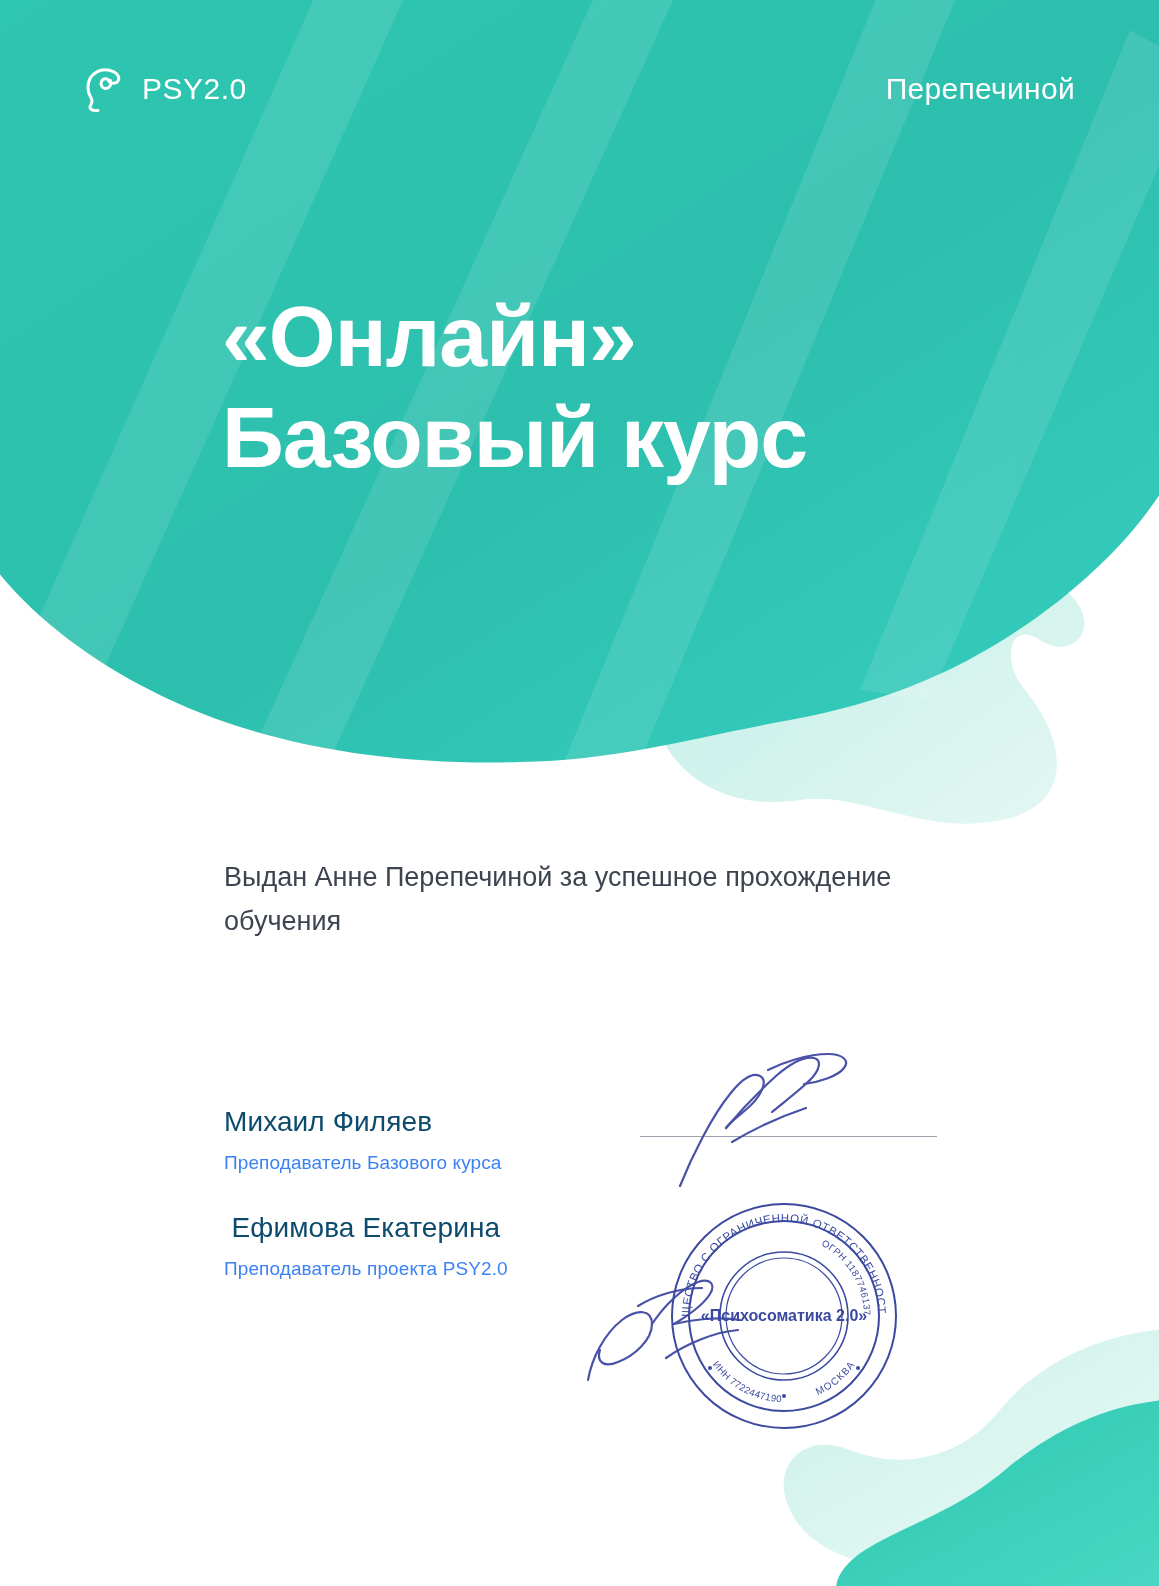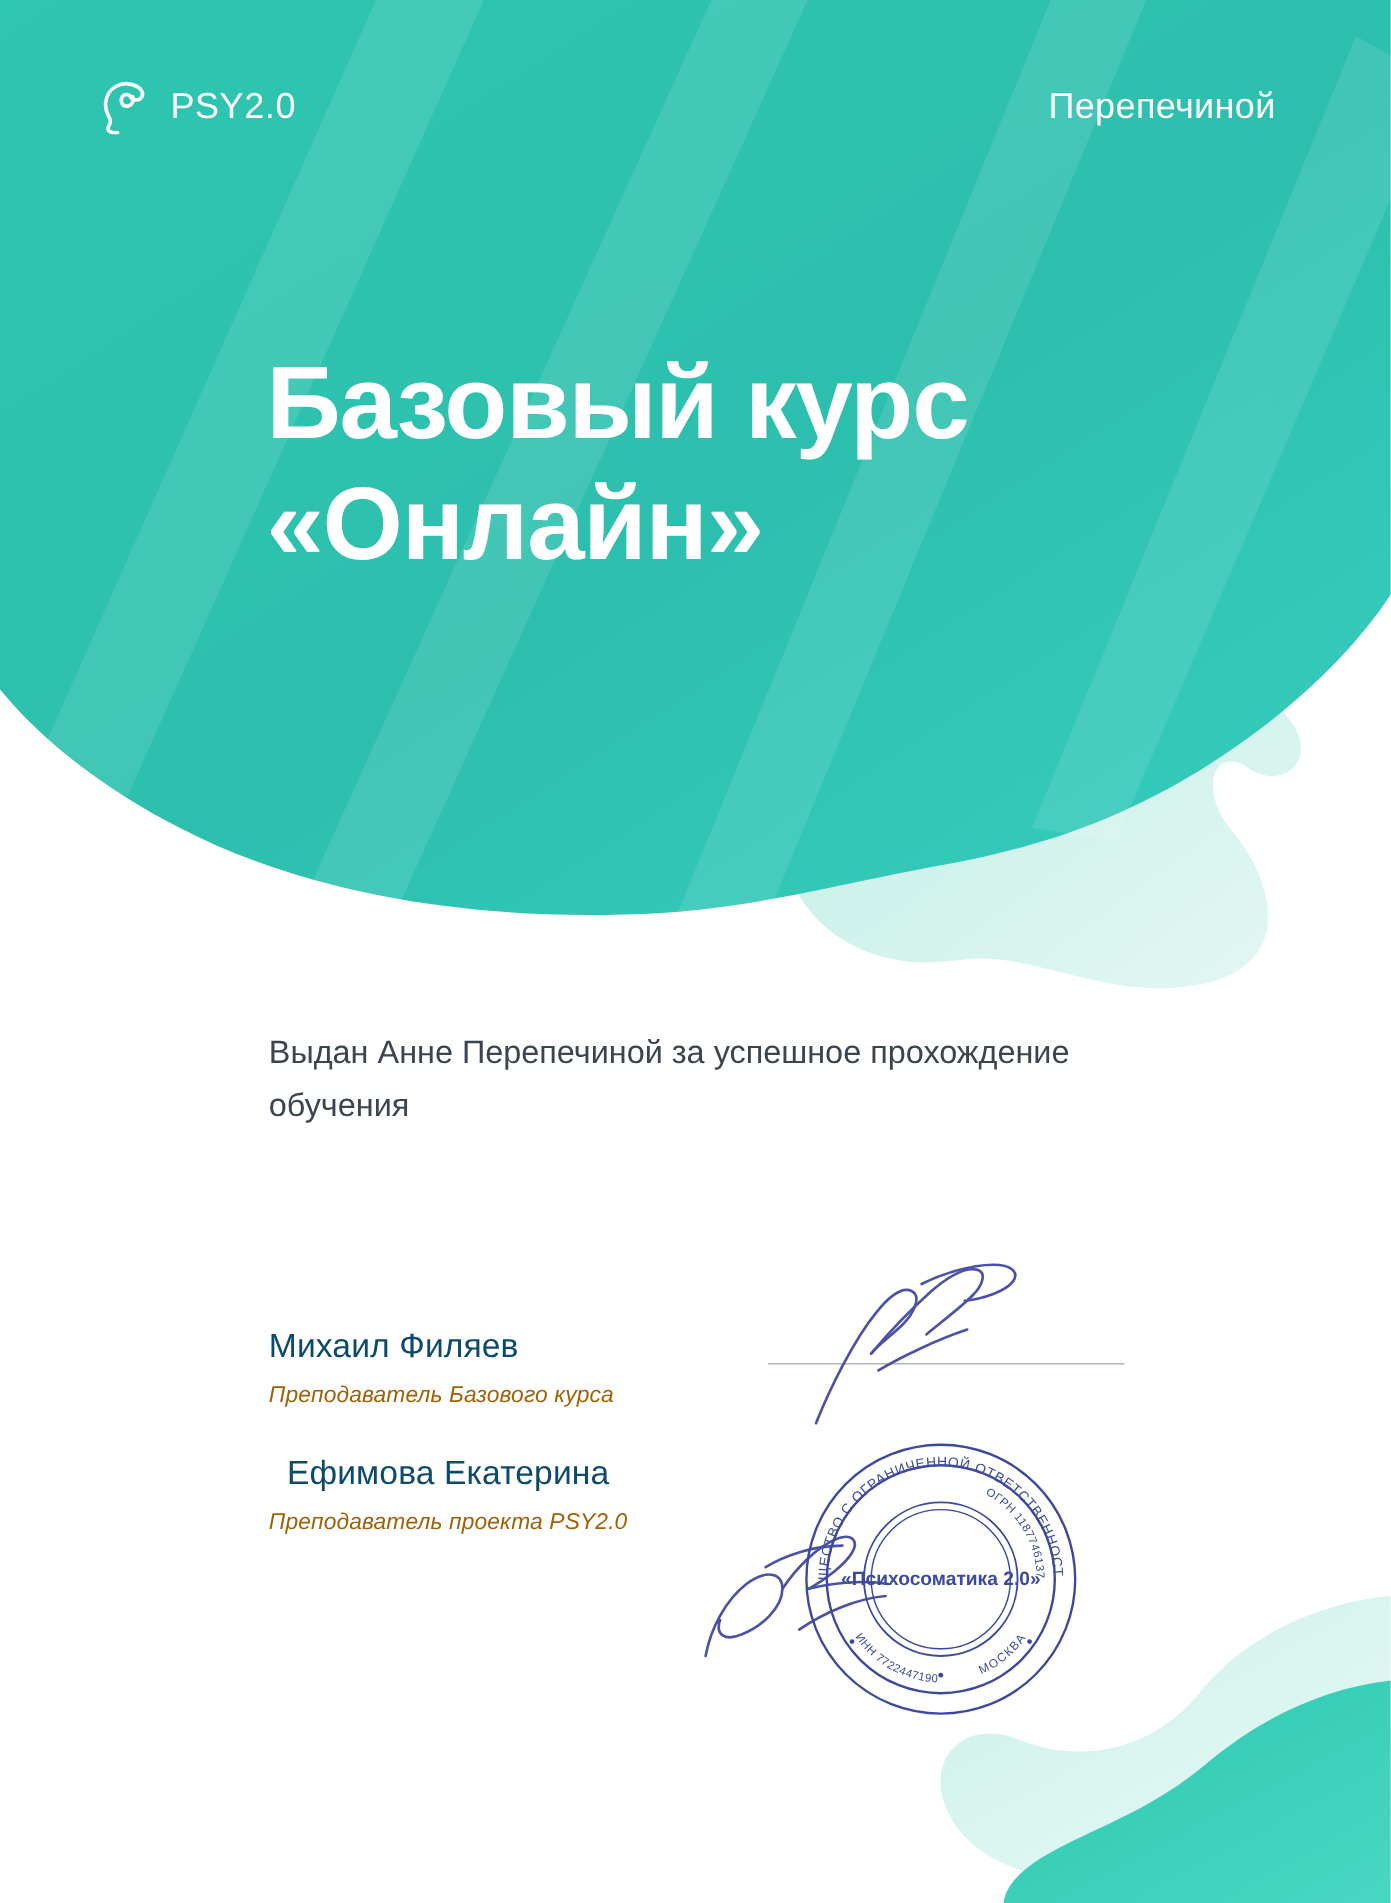--- a/index.html
+++ b/index.html
@@ -34,21 +34,21 @@
     left: 0;
     width: 1159px;
     height: 1586px;
   }
 
   
   .header {
     position: absolute;
     top: 66px;
     left: 84px;
-    right: 96px;
+    right: 84px;
     display: flex;
     align-items: center;
     justify-content: space-between;
     z-index: 5;
     gap: 11px;
   }
   .brand {
     display: flex;
     align-items: center;
     gap: 14px;
@@ -109,24 +109,23 @@
   .signature-block.first { top: 1106px; }
   .signature-block.second { top: 1212px; text-align: center; }
   .sig-name {
     color: #0c4a6e;
     font-size: 28px;
     font-weight: 400;
     letter-spacing: 0.1px;
   }
   .sig-role {
     margin-top: 14px;
-    color: #a16207;
+    color: #3b82f6;
     font-size: 19px;
     letter-spacing: 0.1px;
-    font-style: italic;
   }
 
   .sig-line {
     position: absolute;
     top: 1136px;
     left: 640px;
     width: 297px;
     height: 1px;
     background: #9aa2ad;
     z-index: 5;
@@ -228,22 +227,22 @@
           <path d="M30,6 C34,8 36,12 34,15 C32,18 27,18 25,15" fill="none" stroke="#ffffff" stroke-width="3" stroke-linecap="round"></path>
           <path d="M25,15 C23.5,12 19,12 17.5,15.5 C16,19 18.5,23 22,22.5 C26,22 28,18 26.5,14.5" fill="none" stroke="#ffffff" stroke-width="3" stroke-linecap="round"></path>
         </svg>
       </span>
       <span class="brand-name">PSY2.0</span>
     </div>
     <div class="doc-type">Перепечиной</div>
   </div>
 
   <div class="title-block">
+    <div class="title-line">«Онлайн»</div>
     <div class="title-line">Базовый курс</div>
-    <div class="title-line">«Онлайн»</div>
   </div>
 
   <div class="recipient">Выдан Анне Перепечиной за успешное прохождение обучения</div>
 
   <div class="sig-line"></div>
 
   <div class="signature-block first">
     <div class="sig-name">Михаил Филяев</div>
     <div class="sig-role">Преподаватель Базового курса</div>
   </div>

